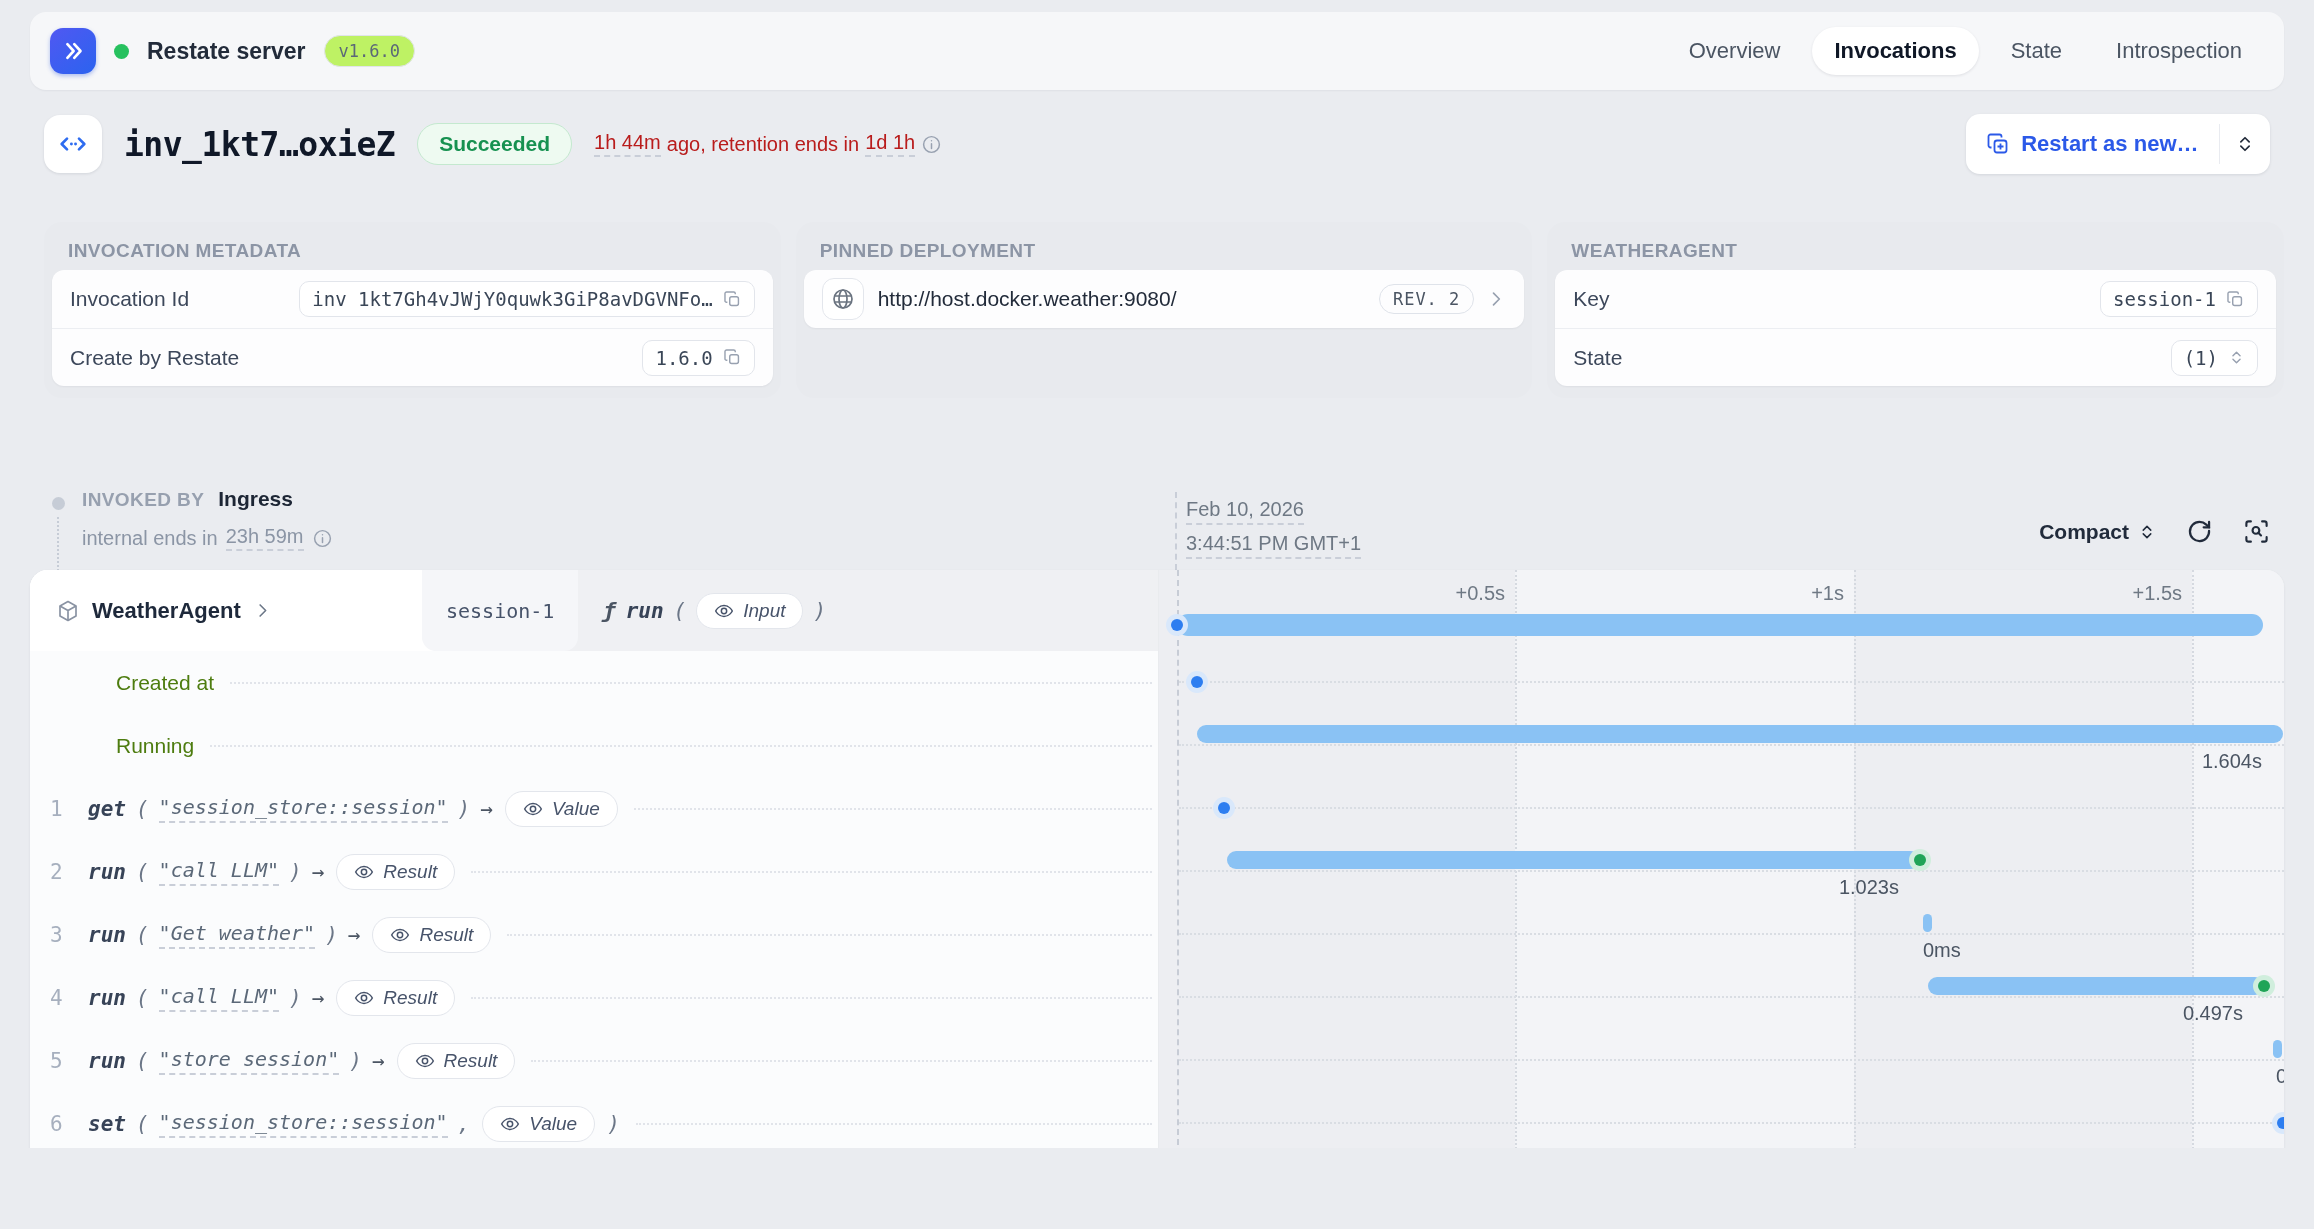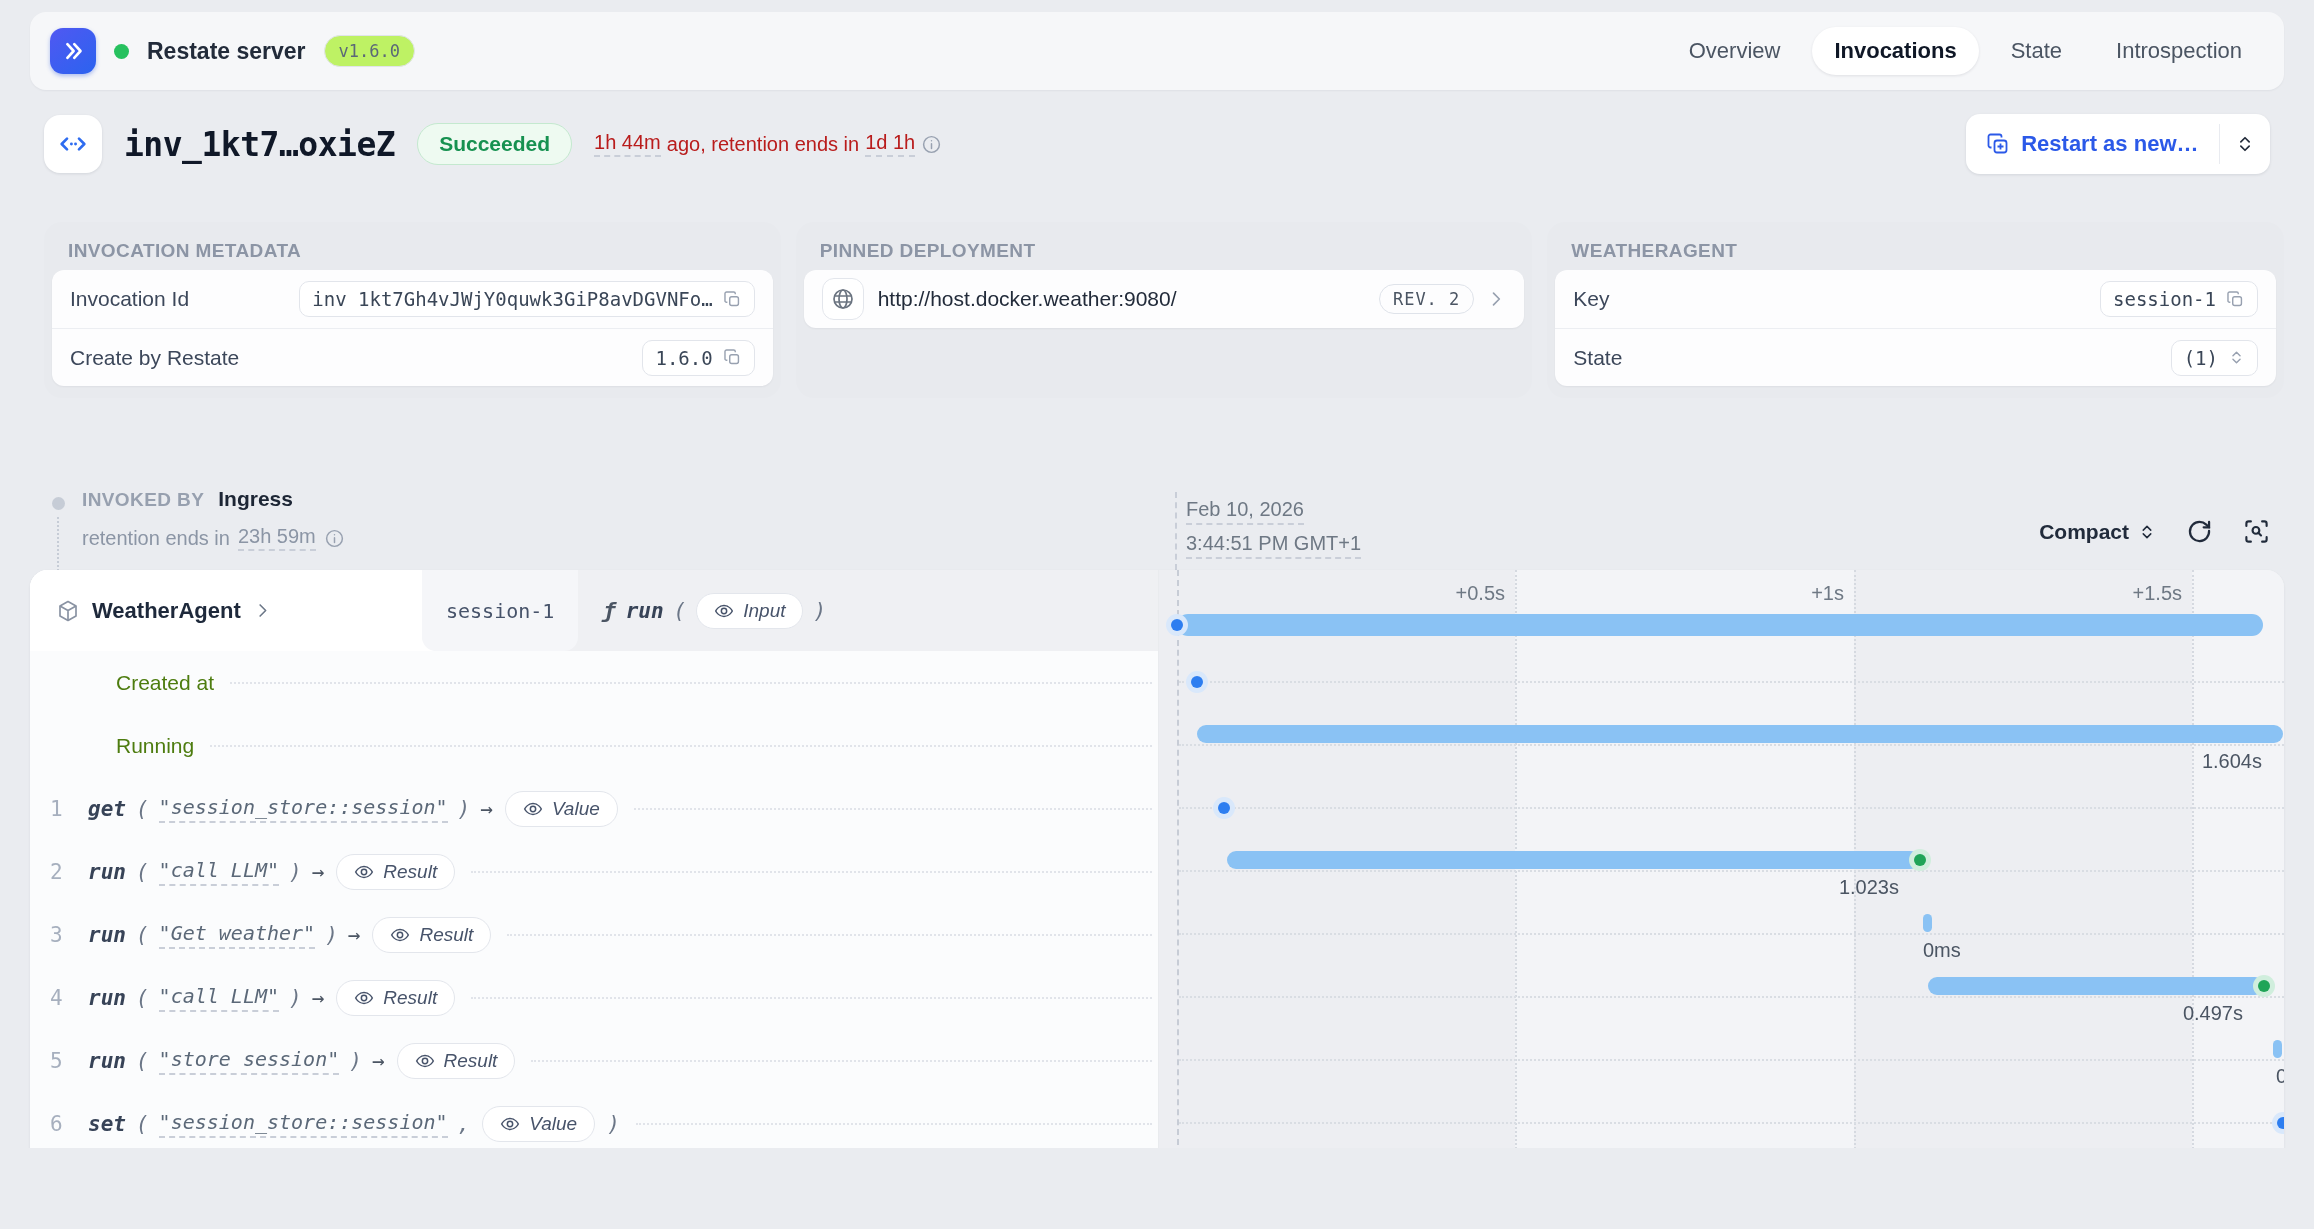--- a/index.html
+++ b/index.html
@@ -347,21 +347,21 @@
   </section>
 
   <section class="invoked-by">
     <span class="ib-dot"></span>
     <span class="ib-vline"></span>
     <div class="ib-row1">
       <span class="ib-label">INVOKED BY</span>
       <span class="ib-value">Ingress</span>
     </div>
     <div class="ib-row2">
-      <span>retention ends in</span>
+      <span>internal ends in</span>
       <span class="dashed">23h 59m</span>
       <svg class="ic icon-muted" width="21" height="21">
           <use href="#info"></use>
         </svg>
     </div>
   </section>
 
   <span class="ts-vline"></span>
   <div class="ts-block">
     <span class="ts-line">Feb 10, 2026</span><br>

